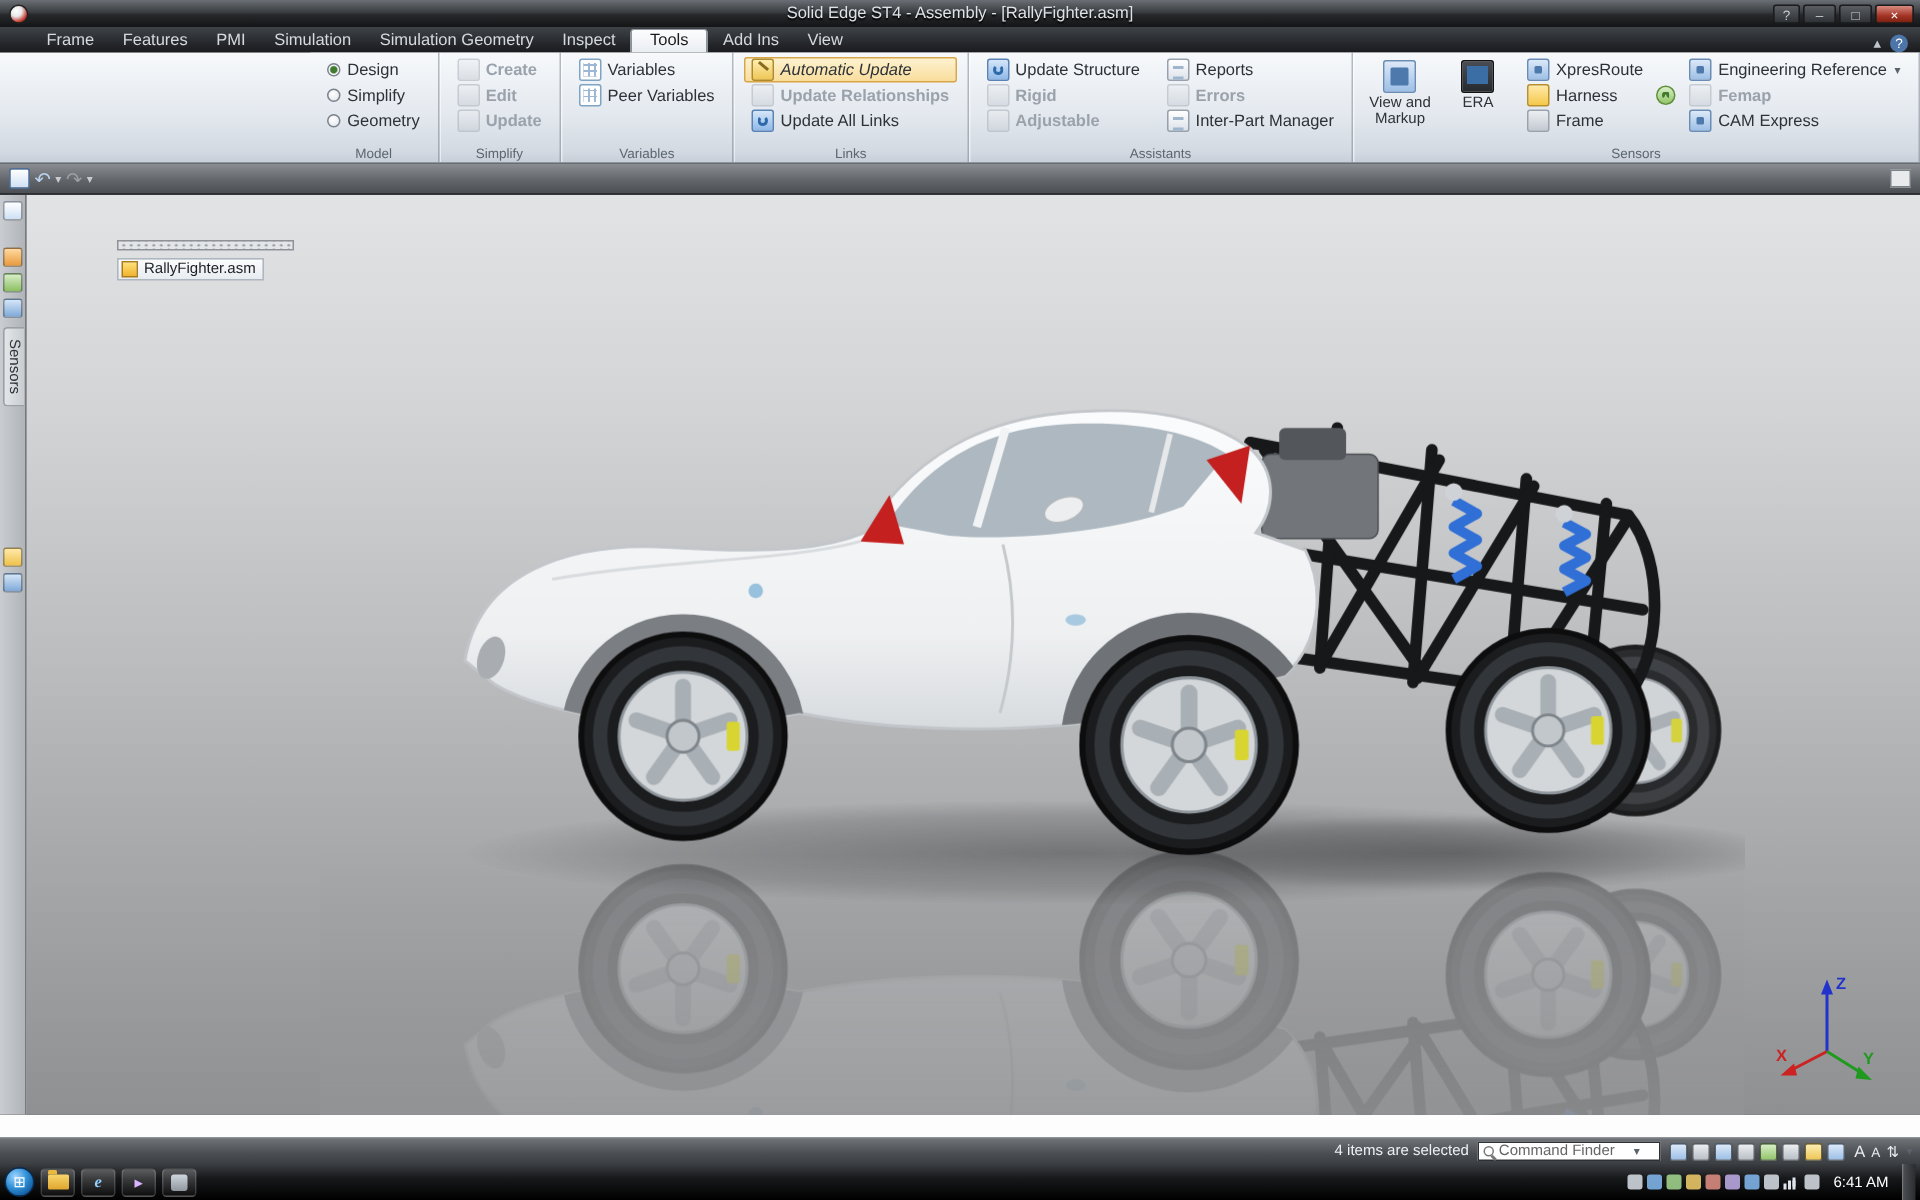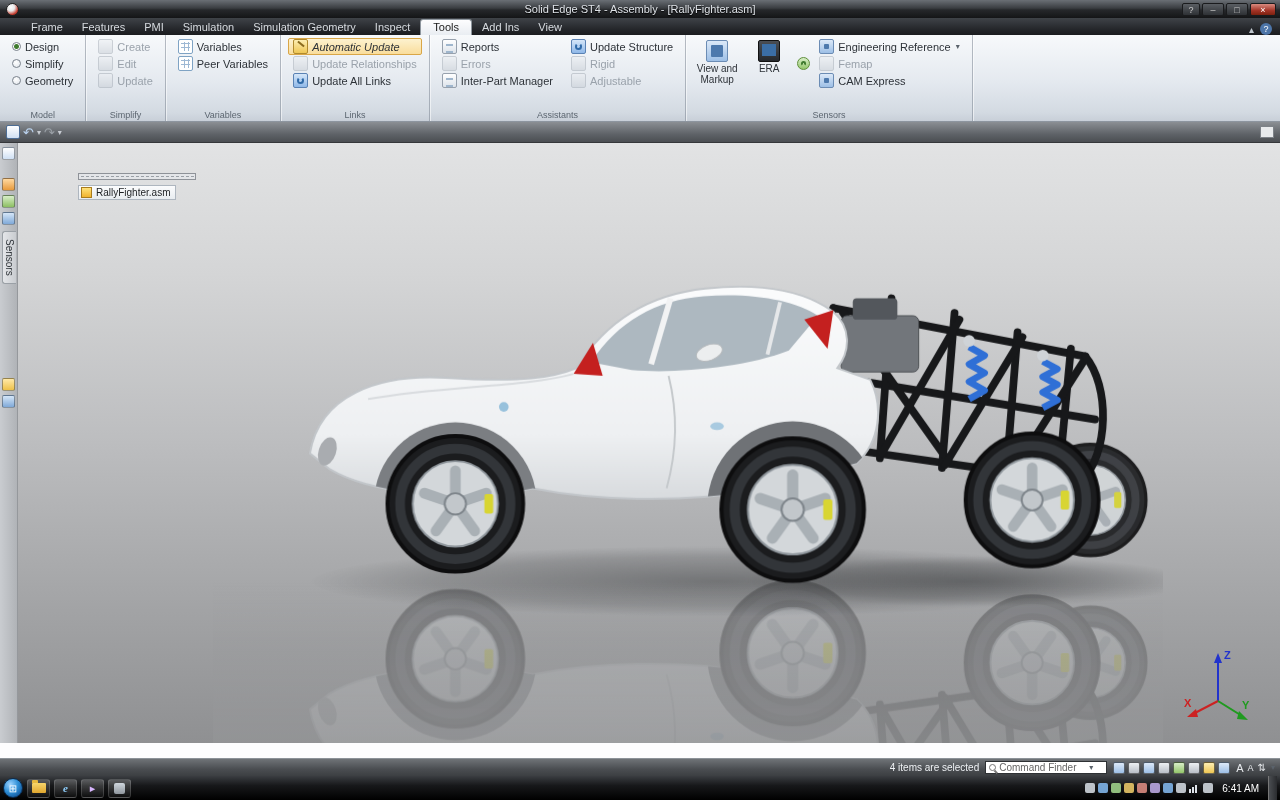--- a/index.html
+++ b/index.html
@@ -22,28 +22,28 @@
   
   .tabrow { height:17px; background:linear-gradient(#3f4348,#232529 70%,#1b1c1f);
     display:flex; align-items:flex-end; padding-left:22px; gap:1px; flex:0 0 auto; }
   .tab { padding:2px 9px 2px; font-size:11px; color:#d6dadf; cursor:default; white-space:nowrap; }
   .tab.active { background:linear-gradient(#fdfdfe,#e9edf2); color:#1a1a1a; border-radius:3px 3px 0 0;
     border:1px solid #8e969e; border-bottom:none; padding:1px 12px 2px; }
   .tabrow-right { margin-left:auto; display:flex; align-items:center; gap:6px; padding-right:8px; color:#bfc6cd; font-size:10px; }
   .tabrow-right .qmark { width:12px; height:12px; border-radius:50%; background:#4d75a8; color:#fff; text-align:center; line-height:12px; font-size:9px; }
 
   
-  .ribbon { height:87px; background:linear-gradient(#f7f9fb,#e4e9ef 55%,#d3dae2 90%,#c8cfd8);
-    border-bottom:1px solid #8d959f; display:flex; align-items:stretch; flex:0 0 auto; }
+  .ribbon { height:74px; background:linear-gradient(#f7f9fb,#e4e9ef 55%,#d3dae2 90%,#c8cfd8);
+    border-bottom:1px solid #8d959f; display:flex; align-items:stretch; flex:0 0 auto;justify-content:flex-end; }
   .rgroup { position:relative; padding:3px 7px 13px; border-right:1px solid rgba(125,135,148,.55);
     box-shadow:1px 0 0 rgba(255,255,255,.55); display:flex; flex-direction:column; }
   .rgroup-label { position:absolute; bottom:1px; left:0; right:0; text-align:center; font-size:9px; color:#5c6670; }
   .ritem { display:flex; align-items:center; gap:4px; font-size:11px; color:#2d3238; height:17px;
     padding:0 4px; white-space:nowrap; cursor:default; border:1px solid transparent; }
-  .ritem.disabled { color:#9aa2ab; }
+  .ritem.disabled { color:#9aa2ab;font-weight:bold; }
   .ritem.disabled .ic { opacity:.45; }
   .ritem.highlighted { border:1px solid #d9a647; background:linear-gradient(#fdf2cf,#f9dd9c); border-radius:2px;font-style:italic; }
   .cols { display:flex; gap:8px; }
   .rcol { display:flex; flex-direction:column; }
   .env-row { display:flex; gap:4px; align-items:flex-start; }
   .rbig { display:flex; flex-direction:column; align-items:center; width:48px; font-size:10px; color:#2d3238;
     text-align:center; gap:2px; padding:2px 1px; line-height:1.05; cursor:default; }
   .env-mid { display:flex; flex-direction:column; justify-content:center; height:51px; }
   .caret { font-size:8px; color:#5a626b; margin-left:1px; }
 
@@ -248,59 +248,73 @@
         <span class="ic ic-refresh"></span>
         <span>Update All Links</span>
       </div>
       <div class="rgroup-label">Links</div>
     </div>
 
     <div class="rgroup">
       <div class="cols">
         <div class="rcol">
           <div class="ritem">
+            <span class="ic ic-refresh"></span>
+            <span>Update Structure</span>
+          </div>
+          <div class="ritem disabled">
+            <span class="ic ic-gray"></span>
+            <span>Rigid</span>
+          </div>
+          <div class="ritem disabled">
+            <span class="ic ic-gray"></span>
+            <span>Adjustable</span>
+          </div>
+        </div>
+        <div class="rcol">
+          <div class="ritem">
             <span class="ic ic-doc"></span>
             <span>Reports</span>
           </div>
           <div class="ritem disabled">
             <span class="ic ic-gray"></span>
             <span>Errors</span>
           </div>
           <div class="ritem">
             <span class="ic ic-doc"></span>
             <span>Inter-Part Manager</span>
-          </div>
-        </div>
-        <div class="rcol">
-          <div class="ritem">
-            <span class="ic ic-refresh"></span>
-            <span>Update Structure</span>
-          </div>
-          <div class="ritem disabled">
-            <span class="ic ic-gray"></span>
-            <span>Rigid</span>
-          </div>
-          <div class="ritem disabled">
-            <span class="ic ic-gray"></span>
-            <span>Adjustable</span>
           </div>
         </div>
       </div>
       <div class="rgroup-label">Assistants</div>
     </div>
 
     <div class="rgroup">
       <div class="env-row">
         <div class="rbig">
           <span class="ic ic-blue big"></span>
           <span>View and Markup</span>
         </div>
         <div class="rbig">
           <span class="ic ic-dark big"></span>
           <span>ERA</span>
+        </div>
+        <div class="rcol">
+          <div class="ritem">
+            <span class="ic ic-blue"></span>
+            <span>XpresRoute</span>
+          </div>
+          <div class="ritem">
+            <span class="ic ic-yellowcube"></span>
+            <span>Harness</span>
+          </div>
+          <div class="ritem">
+            <span class="ic ic-gray"></span>
+            <span>Frame</span>
+          </div>
         </div>
         <div class="env-mid">
           <span class="ic ic-green small"></span>
         </div>
         <div class="rcol">
           <div class="ritem">
             <span class="ic ic-blue"></span>
             <span>Engineering Reference</span>
             <span class="caret">▾</span>
           </div>

